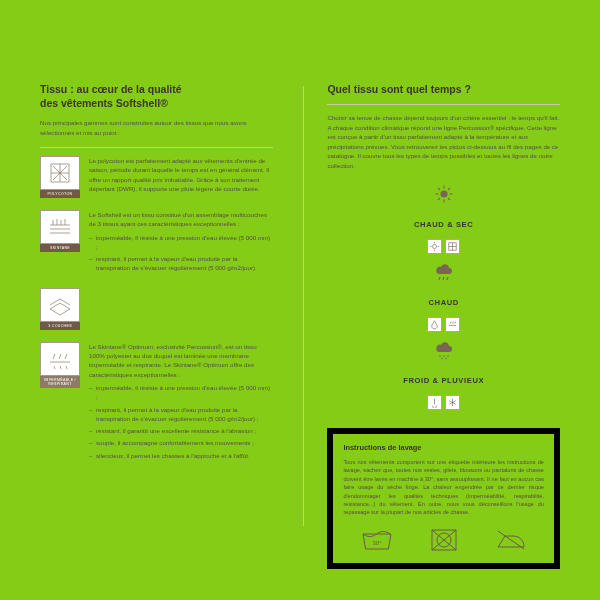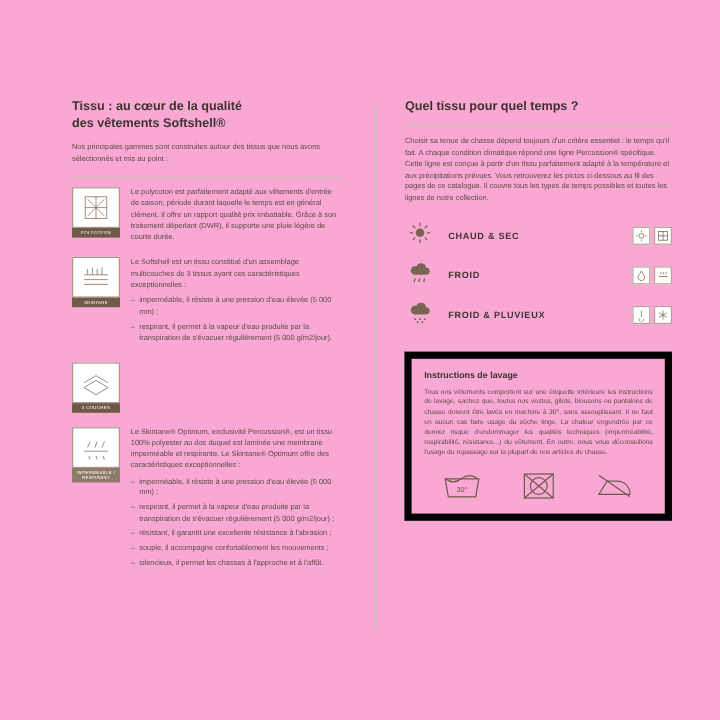--- a/index.html
+++ b/index.html
@@ -11,23 +11,23 @@
     height: 600px;
     background: #ffffff;
     font-family: "Liberation Sans", sans-serif;
     color: #4a3f39;
     overflow: hidden;
   }
   .page {
     position: relative;
     width: 600px;
     height: 600px;
-    background: #f9a8d4;
+    background: #84cc16;
     box-sizing: border-box;
-    padding: 82px 40px 70px 60px;
+    padding: 82px 40px 70px 40px;
   }
   .columns {
     display: flex;
     gap: 24px;
     height: 100%;
   }
   .col {
     flex: 1 1 50%;
     position: relative;
   }
@@ -112,20 +112,21 @@
     position: absolute;
     left: 0;
     top: 0;
   }
   
   .weather-row {
     display: flex;
     align-items: center;
     gap: 10px;
     margin-bottom: 8px;
+    flex-direction: column;
   }
   .weather-icon {
     width: 26px;
     flex: 0 0 26px;
     text-align: center;
     color: #7a6552;
   }
   .weather-label {
     font-size: 7.6px;
     font-weight: bold;
@@ -261,21 +262,21 @@
             <li>souple, il accompagne confortablement les mouvements ;</li>
             <li>silencieux, il permet les chasses à l'approche et à l'affût.</li>
           </ul>
         </div>
       </div>
     </div>
 
     <div class="col-divider"></div>
 
     <div class="col col-right">
-      <h1>Quel tissu pour quel temps ?</h1>
+      <h1>Quel tissu sont quel temps ?</h1>
       <div class="rule"></div>
       <p class="intro">Choisir sa tenue de chasse dépend toujours d'un critère essentiel : le temps qu'il fait. A chaque condition climatique répond une ligne Percussion® spécifique. Cette ligne est conçue à partir d'un tissu parfaitement adapté à la température et aux précipitations prévues. Vous retrouverez les pictos ci-dessous au fil des pages de ce catalogue. Il couvre tous les types de temps possibles et toutes les lignes de notre collection.</p>
 
       <div class="weather-list">
 
         <div class="weather-row">
           <div class="weather-icon">
             <svg width="20" height="20" viewBox="0 0 20 20" fill="none" stroke="#7a6552" stroke-width="1.1">
               <circle cx="10" cy="10" r="3.6" fill="#7a6552" stroke="none"></circle>
               <path d="M10 1.5v3M10 15.5v3M1.5 10h3M15.5 10h3M4 4l2 2M14 14l2 2M16 4l-2 2M6 14l-2 2"></path>
@@ -299,21 +300,21 @@
         </div>
 
 
         <div class="weather-row">
           <div class="weather-icon">
             <svg width="22" height="20" viewBox="0 0 22 20" fill="none" stroke="#7a6552" stroke-width="1.1">
               <path d="M6 12h10a3 3 0 0 0 0-6 4.2 4.2 0 0 0-8-1.2A2.9 2.9 0 0 0 6 12z" fill="#7a6552" stroke="none"></path>
               <path d="M7 15l-1 3M11 15l-1 3M15 15l-1 3"></path>
             </svg>
           </div>
-          <div class="weather-label">FROID</div>
+          <div class="weather-label">CHAUD</div>
           <div class="weather-pictos">
             <div class="picto">
               <svg width="11" height="11" viewBox="0 0 12 12" fill="none" stroke="#7a6552" stroke-width="0.7">
                   <path d="M6 2l2.6 4.3A3 3 0 1 1 3.4 6.3z"></path>
                 </svg>
             </div>
             <div class="picto">
               <svg width="11" height="11" viewBox="0 0 12 12" fill="none" stroke="#7a6552" stroke-width="0.7">
                   <path d="M2 7h8M3.5 5l1-2.2M6 5l1-2.2M8.5 5l1-2.2"></path>
                 </svg>

